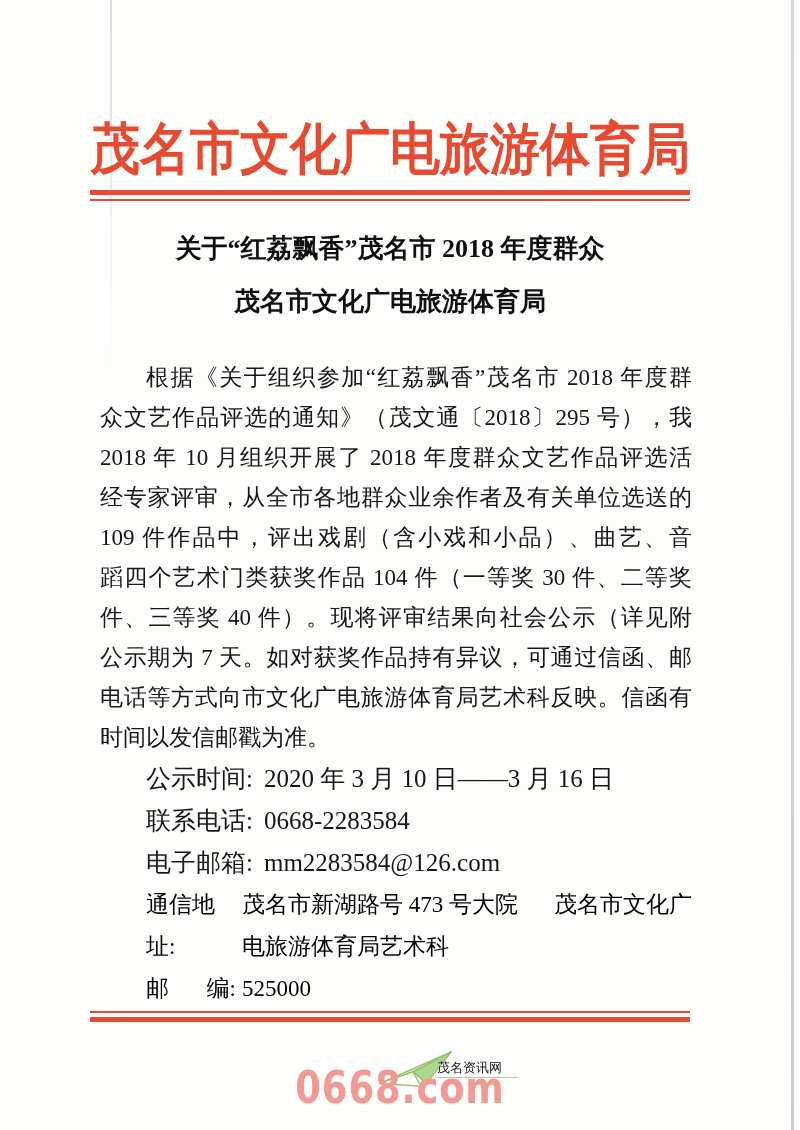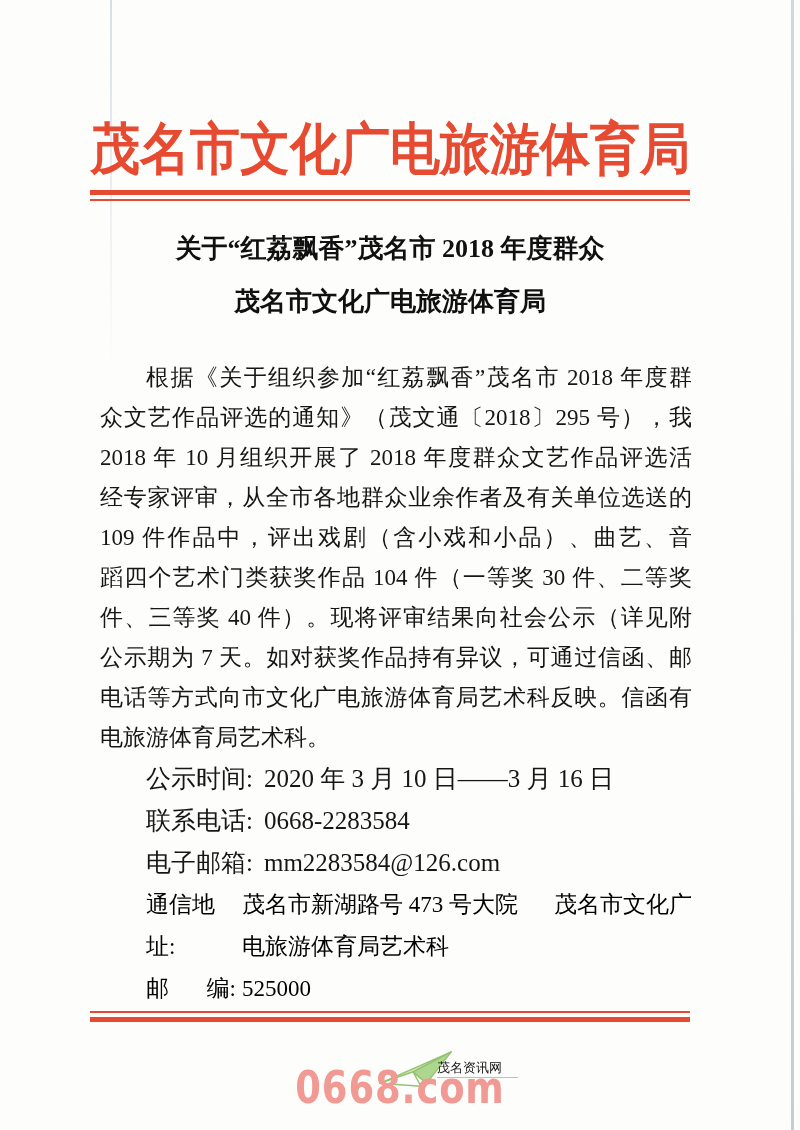--- a/index.html
+++ b/index.html
@@ -79,21 +79,21 @@
   <div class="body-text">
     <div class="line first">根据《关于组织参加“红荔飘香”茂名市 2018 年度群</div>
     <div class="line">众文艺作品评选的通知》（茂文通〔2018〕295 号），我市于</div>
     <div class="line">2018 年 10 月组织开展了 2018 年度群众文艺作品评选活动。</div>
     <div class="line">经专家评审，从全市各地群众业余作者及有关单位选送的</div>
     <div class="line">109 件作品中，评出戏剧（含小戏和小品）、曲艺、音乐、舞</div>
     <div class="line">蹈四个艺术门类获奖作品 104 件（一等奖 30 件、二等奖 34</div>
     <div class="line">件、三等奖 40 件）。现将评审结果向社会公示（详见附件），</div>
     <div class="line">公示期为 7 天。如对获奖作品持有异议，可通过信函、邮件、</div>
     <div class="line">电话等方式向市文化广电旅游体育局艺术科反映。信函有效</div>
-    <div class="line last">电旅游体育局艺术科。</div>
+    <div class="line last">时间以发信邮戳为准。</div>
   </div>
 
   <div class="contact-block">
     <div class="contact-row">
       <span class="c-label">公示时间:</span><span>2020 年 3 月 10 日——3 月 16 日</span>
     </div>
     <div class="contact-row">
       <span class="c-label">联系电话:</span><span>0668-2283584</span>
     </div>
     <div class="contact-row">

